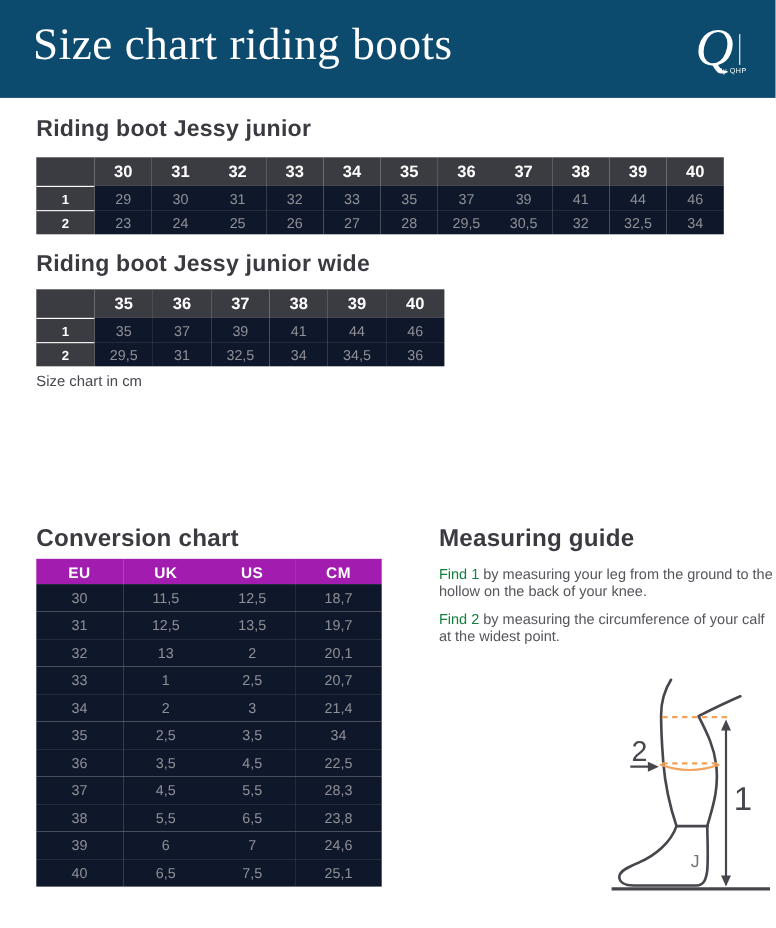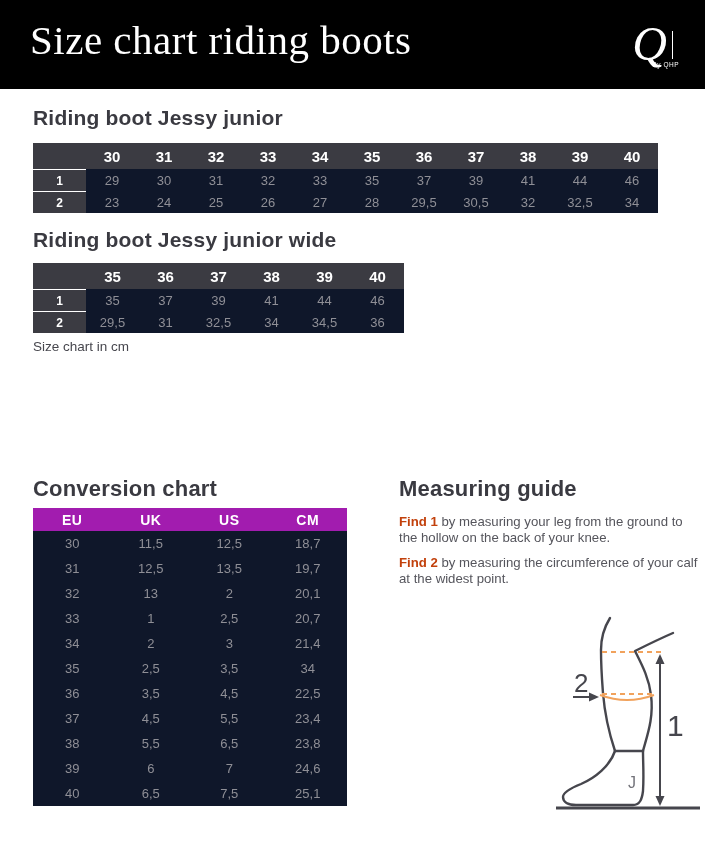--- a/index.html
+++ b/index.html
@@ -4,21 +4,21 @@
 <style>
   html,body { margin:0; padding:0; }
   body {
     width:705px; height:844px; position:relative; overflow:hidden;
     background:#ffffff;
     font-family:"Liberation Sans", sans-serif;
   }
   
   .band {
     position:absolute; left:0; top:0; width:705px; height:89px;
-    background:#000000;
+    background:#0c4a6e;
   }
   .band-title {
     position:absolute; left:30px; top:16px;
     font-family:"Liberation Serif", serif;
     font-size:41px; font-weight:400; color:#ffffff; letter-spacing:0.5px;
     white-space:nowrap;
   }
   .logo {
     position:absolute; right:25px; top:18px; height:52px;
     display:flex; align-items:center; color:#ffffff;
@@ -57,21 +57,21 @@
   .cell.cream  { background:#0f172a; }
 
   .note {
     position:absolute; left:33px; top:339px;
     font-size:13.5px; color:#47474E;
   }
 
   
   .paras { position:absolute; left:399px; top:514px; width:305px; }
   .para  { font-size:13.2px; line-height:1.2; color:#55555C; margin:0 0 9px 0; }
-  .para b { color:#c2410c; font-weight:700; }
+  .para b { color:#15803d; font-weight:400; }
   .para.spaced { margin-top:15px; }
 
   
   .diagram { position:absolute; left:543px; top:608px; }
   .leg-stroke { fill:none; stroke:#46464D; stroke-width:2.4; stroke-linecap:round; stroke-linejoin:round; }
   .orange-dash { stroke:#F1A25C; stroke-width:2; stroke-dasharray:5 4; fill:none; }
   .orange-solid { stroke:#F1A25C; stroke-width:2; fill:none; }
   .dim-line { stroke:#46464D; stroke-width:2; }
   .dim-fill { fill:#46464D; }
   .dim-num { fill:#46464D; font-family:"Liberation Sans", sans-serif; font-size:30px; }
@@ -187,21 +187,21 @@
     <div class="cell val cream">2,5</div>
     <div class="cell val cream">3,5</div>
     <div class="cell val cream">34</div>
     <div class="cell val white">36</div>
     <div class="cell val white">3,5</div>
     <div class="cell val white">4,5</div>
     <div class="cell val white">22,5</div>
     <div class="cell val cream">37</div>
     <div class="cell val cream">4,5</div>
     <div class="cell val cream">5,5</div>
-    <div class="cell val cream">23,4</div>
+    <div class="cell val cream">28,3</div>
     <div class="cell val white">38</div>
     <div class="cell val white">5,5</div>
     <div class="cell val white">6,5</div>
     <div class="cell val white">23,8</div>
     <div class="cell val cream">39</div>
     <div class="cell val cream">6</div>
     <div class="cell val cream">7</div>
     <div class="cell val cream">24,6</div>
     <div class="cell val white">40</div>
     <div class="cell val white">6,5</div>

